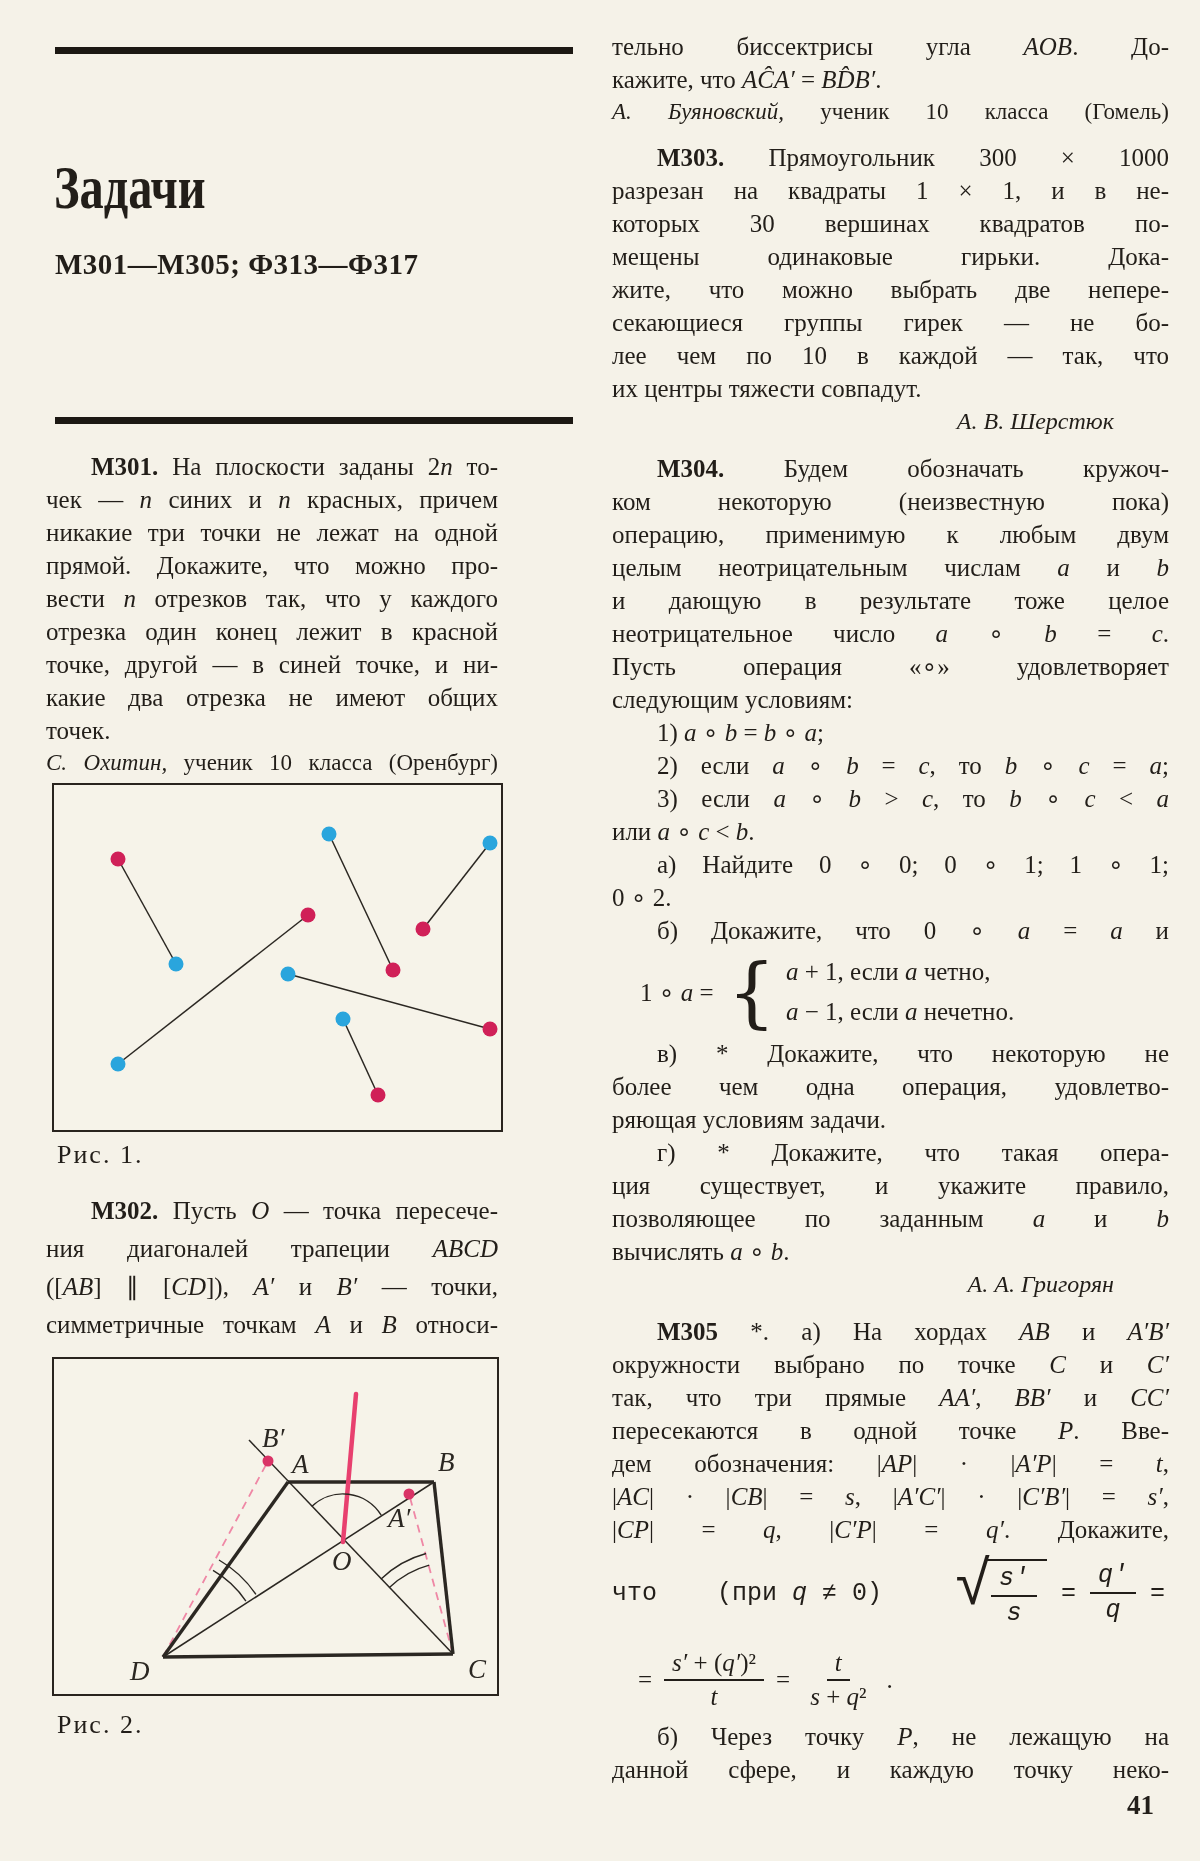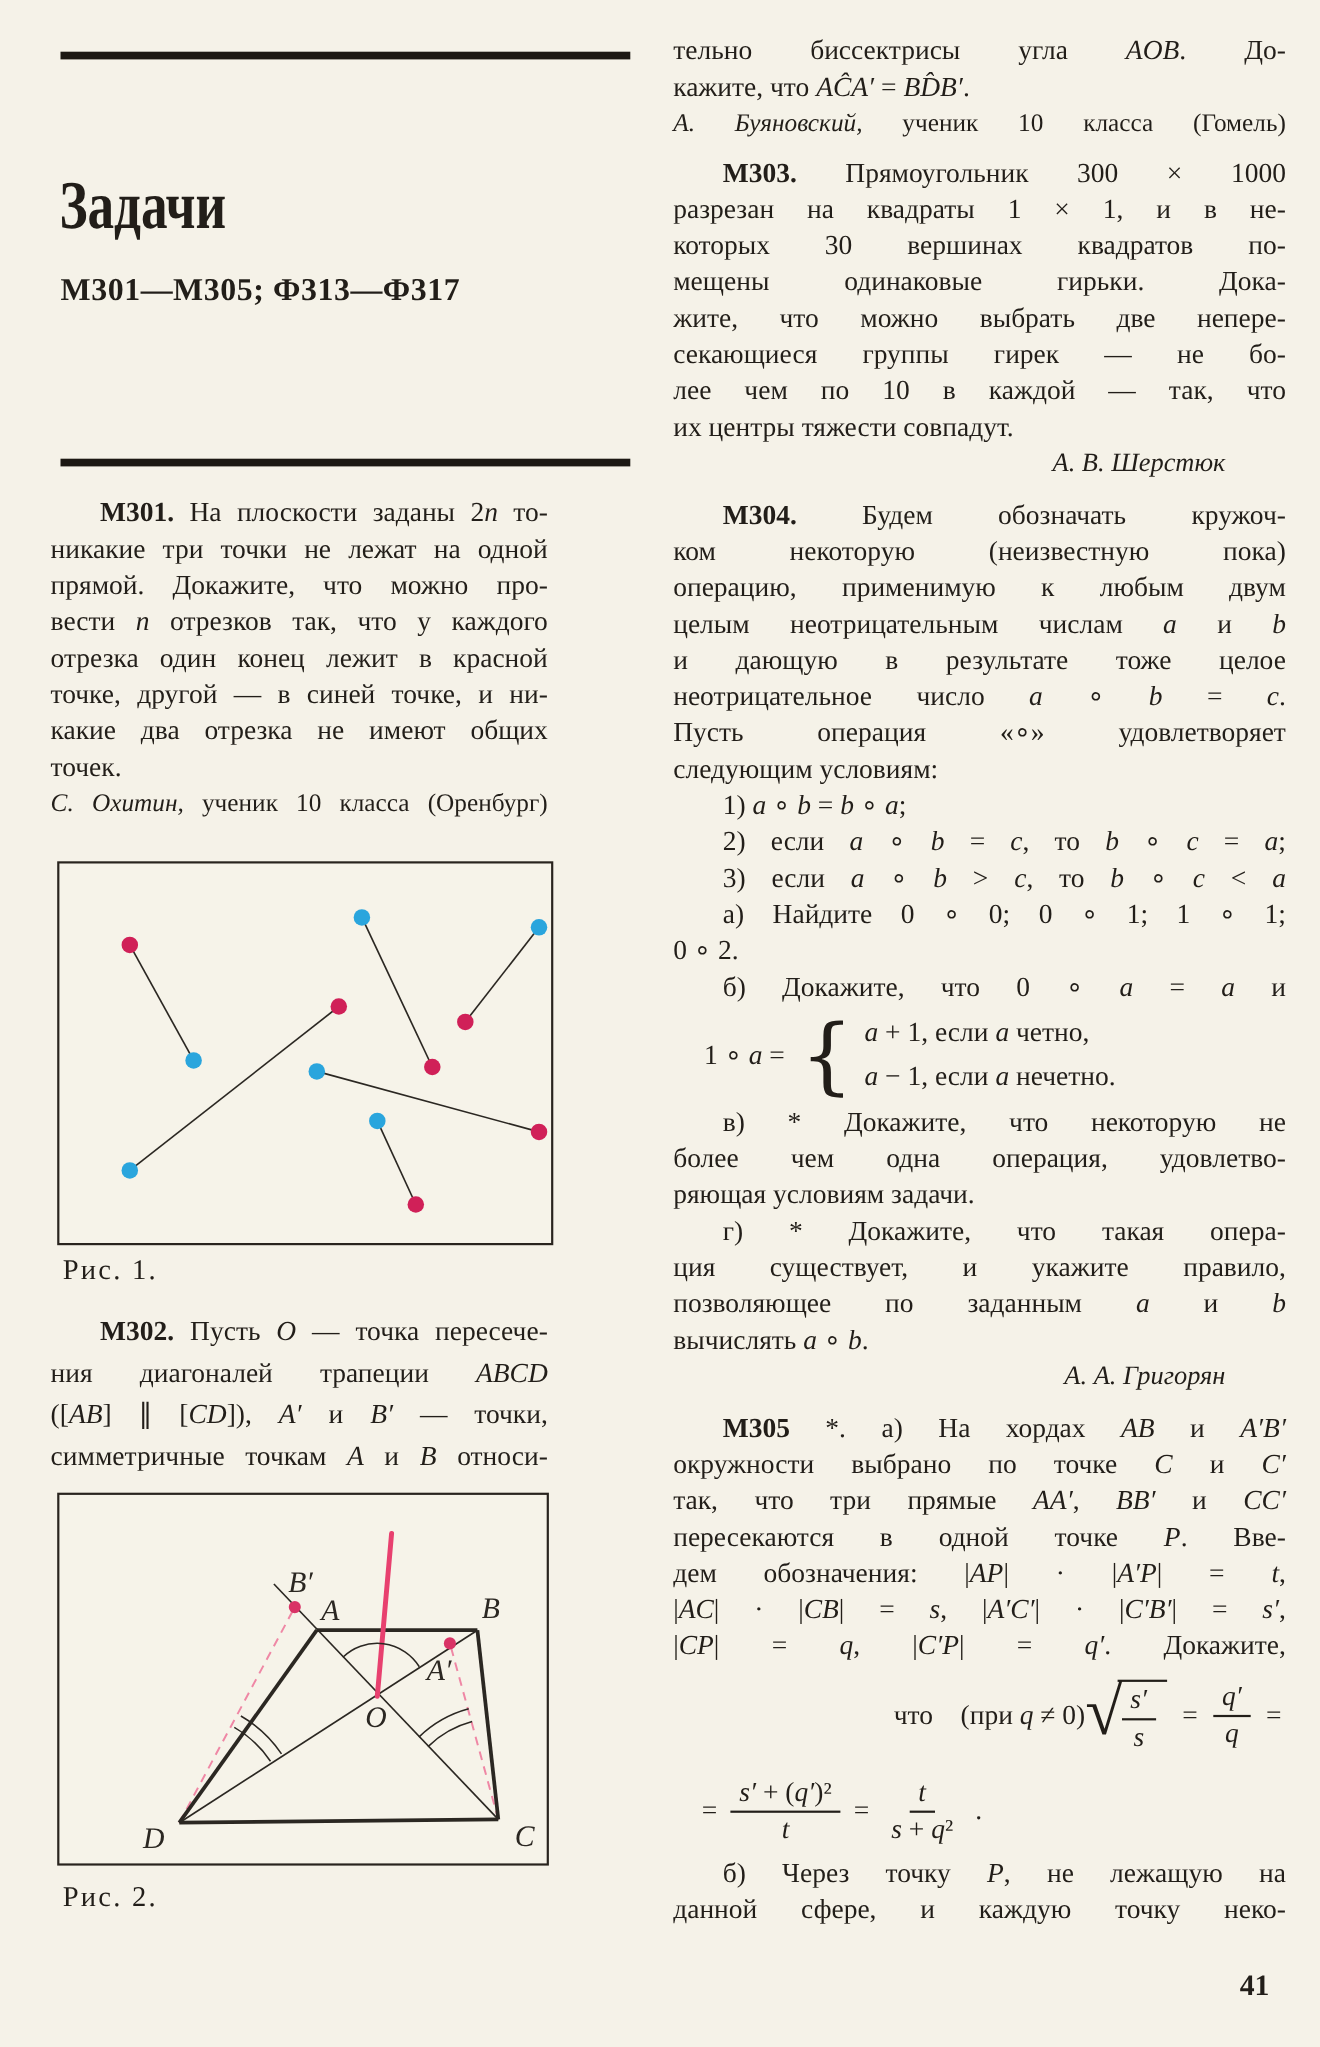--- a/index.html
+++ b/index.html
@@ -41,40 +41,41 @@
   #fig1-caption{left:57px;top:1140px;}
   #fig2-caption{left:57px;top:1710px;}
   
   .cases{display:flex;align-items:center;min-height:84px;margin:3px 0;font-size:25px;}
   .cases-lhs{margin-left:28px;margin-right:14px;}
   .cases-brace{font-size:76px;line-height:.9;font-weight:400;font-family:"DejaVu Serif",serif;margin-right:10px;}
   .cases-rows{display:flex;flex-direction:column;row-gap:4px;gap:12px;}
   .frac{display:inline-flex;flex-direction:column;align-items:center;vertical-align:middle;}
   .frac .num{padding:0 8px 2px 8px;border-bottom:2px solid #221e19;}
   .frac .den{padding:2px 8px 0 8px;}
-  .f1{display:flex;align-items:center;height:94px;font-size:25px;justify-content:flex-end;padding-right:4px;}
+  .f1{display:flex;align-items:center;height:94px;font-size:25px;justify-content:space-between;padding-right:4px;font-family:Liberation Mono, monospace;}
   .f1 .grp{display:flex;align-items:center;column-gap:14px;}
   .sqrt{display:flex;align-items:stretch;}
   .rad{font-size:62px;line-height:.95;font-weight:400;margin-right:-5px;}
   .radicand{border-top:2px solid #221e19;padding:3px 10px 0 4px;display:flex;align-items:center;}
   .f2{display:flex;align-items:center;height:80px;font-size:25px;column-gap:12px;padding-left:26px;}
   #pagenum{position:absolute;left:1127px;top:1790px;font-size:27px;font-weight:bold;}
   svg text{font-family:"Liberation Serif",serif;}
 </style>
 </head>
 <body>
 
 <div class="rule" id="rule-top"></div>
 <div class="rule" id="rule-mid"></div>
 
 <div id="title">Задачи</div>
 <div id="subtitle">М301—М305; Ф313—Ф317</div>
 
 <div class="txtcol" id="m301-block">
     <div class="ln ind"><b>М301.</b> На плоскости заданы 2<i>n</i> то-</div>
+    <div class="ln">чек — <i>n</i> синих и <i>n</i> красных, причем</div>
     <div class="ln">никакие три точки не лежат на одной</div>
     <div class="ln">прямой. Докажите, что можно про-</div>
     <div class="ln">вести <i>n</i> отрезков так, что у каждого</div>
     <div class="ln">отрезка один конец лежит в красной</div>
     <div class="ln">точке, другой — в синей точке, и ни-</div>
     <div class="ln">какие два отрезка не имеют общих</div>
     <div class="ln end">точек.</div>
     <div class="ln author"><i>С. Охитин,</i> ученик 10 класса (Оренбург)</div>
   </div>
 
@@ -152,20 +153,21 @@
       <div class="ln">ком некоторую (неизвестную пока)</div>
       <div class="ln">операцию, применимую к любым двум</div>
       <div class="ln">целым неотрицательным числам <i>a</i> и <i>b</i></div>
       <div class="ln">и дающую в результате тоже целое</div>
       <div class="ln">неотрицательное число <i>a</i> ∘ <i>b</i> = <i>c</i>.</div>
       <div class="ln">Пусть операция «∘» удовлетворяет</div>
       <div class="ln end">следующим условиям:</div>
       <div class="ln ind end">1) <i>a</i> ∘ <i>b</i> = <i>b</i> ∘ <i>a</i>;</div>
       <div class="ln ind">2) если <i>a</i> ∘ <i>b</i> = <i>c</i>, то <i>b</i> ∘ <i>c</i> = <i>a</i>;</div>
       <div class="ln ind">3) если <i>a</i> ∘ <i>b</i> &gt; <i>c</i>, то <i>b</i> ∘ <i>c</i> &lt; <i>a</i></div>
+      <div class="ln end">или <i>a</i> ∘ <i>c</i> &lt; <i>b</i>.</div>
       <div class="ln ind">а) Найдите 0 ∘ 0; 0 ∘ 1; 1 ∘ 1;</div>
       <div class="ln end">0 ∘ 2.</div>
       <div class="ln ind">б) Докажите, что 0 ∘ <i>a</i> = <i>a</i> и</div>
     </div>
 
   <div class="cases">
     <span class="cases-lhs">1 ∘ <i>a</i> =</span>
     <span class="cases-brace">{</span>
     <span class="cases-rows">
       <span><i>a</i> + 1, если <i>a</i> четно,</span>

